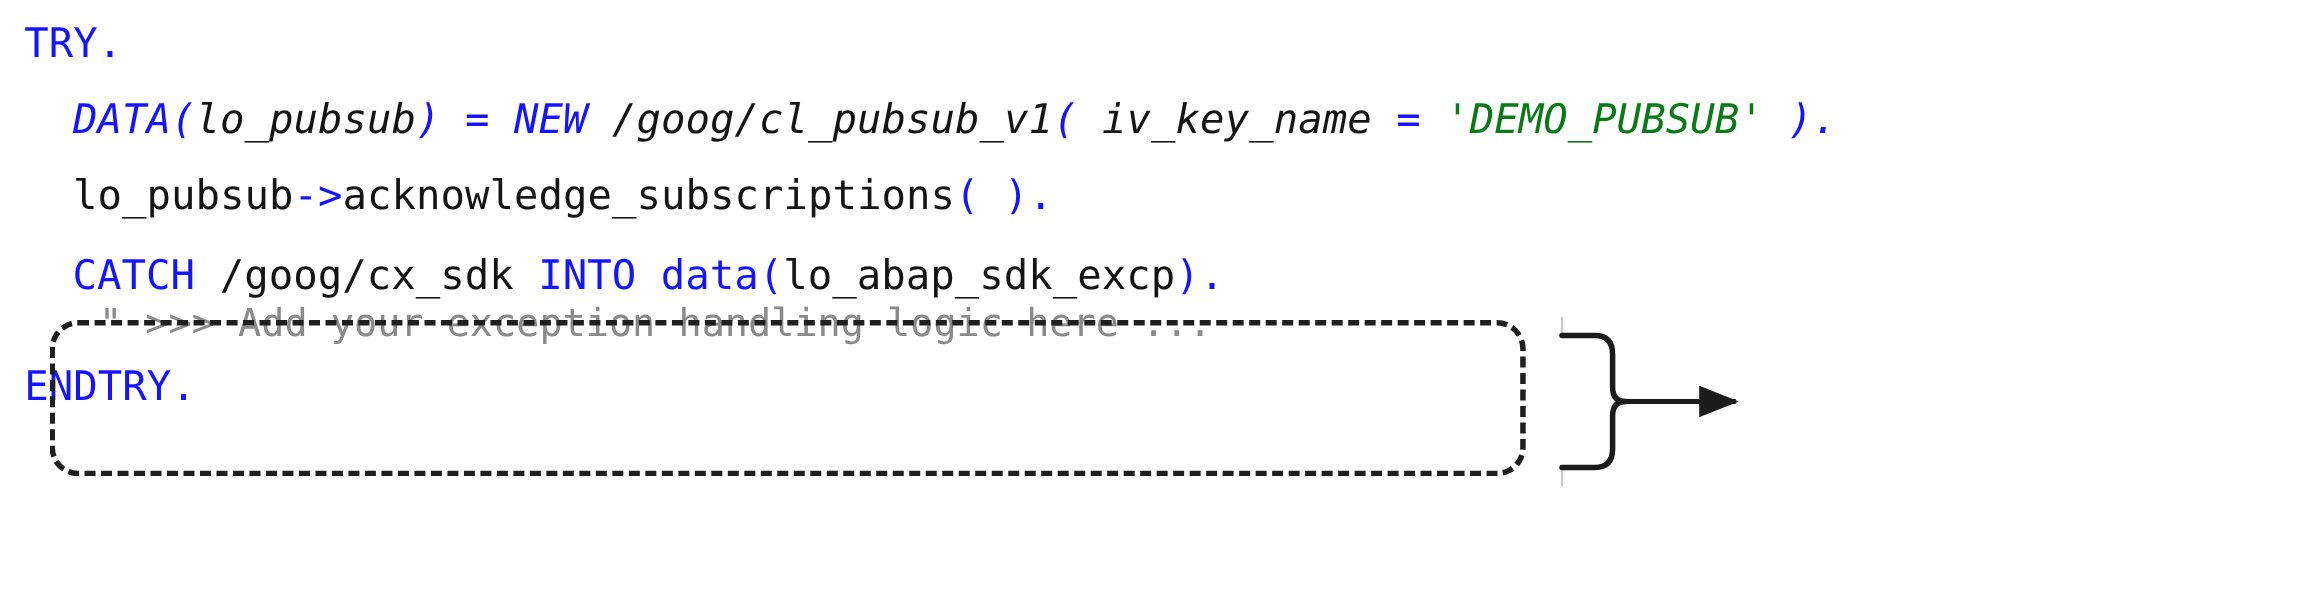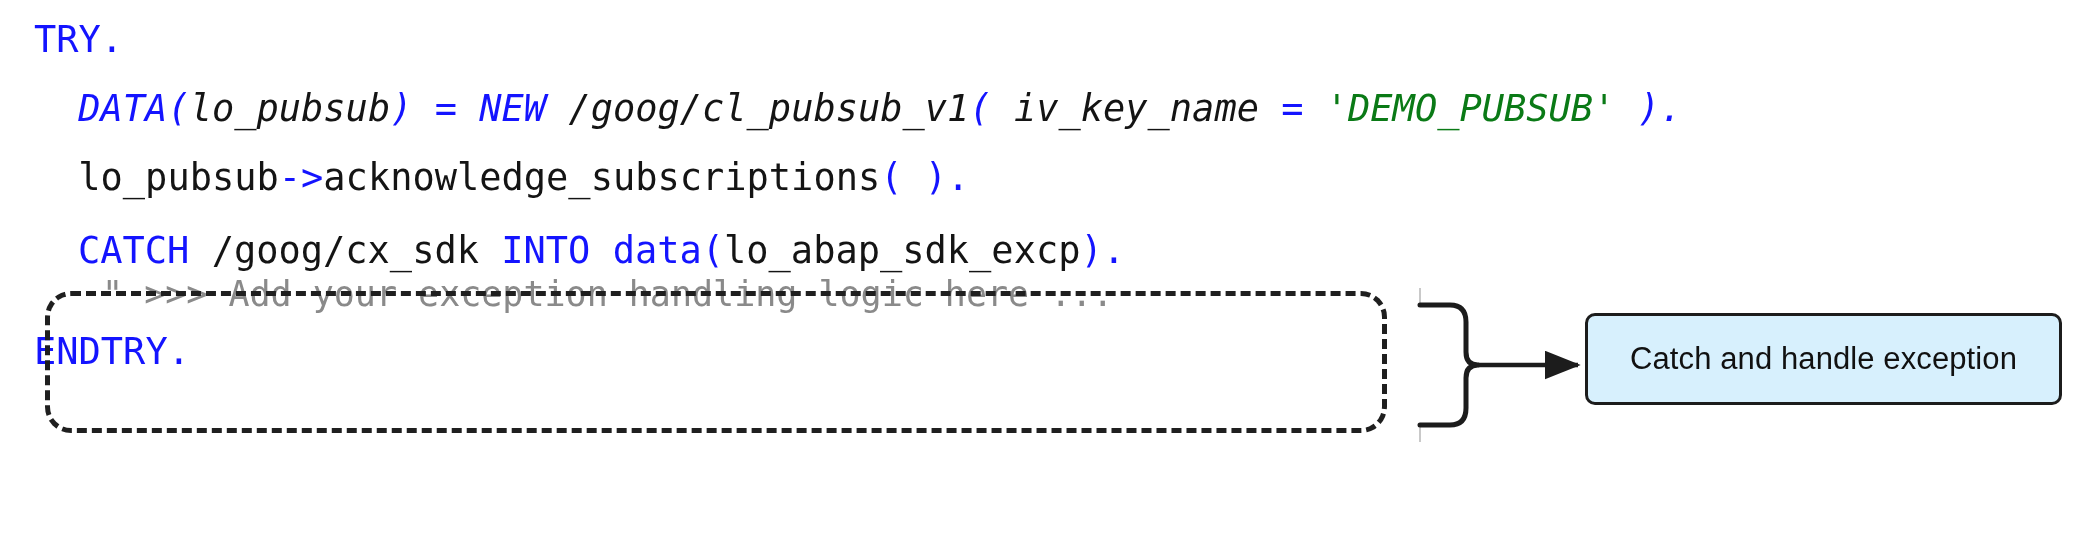--- a/index.html
+++ b/index.html
@@ -20,21 +20,21 @@
     position: absolute;
     left: 0; top: 0;
     width: 2096px;
     height: 552px;
     background: #ffffff;
   }
 
   
   .code-area {
     position: absolute;
-    left: 16px;
+    left: 4px;
     top: 0;
     width: 1500px;
     height: 552px;
   }
 
   .code-line {
     position: absolute;
     white-space: pre;
     font-family: "DejaVu Sans Mono", "Liberation Mono", monospace;
     font-size: 37px;
@@ -124,17 +124,14 @@
     </defs>
 
     <path d="M22,8 L22,24" stroke="#c9c9c9" stroke-width="2" fill="none"></path>
     <path d="M22,146 L22,162" stroke="#c9c9c9" stroke-width="2" fill="none"></path>
 
     <path d="M22,25 L52,25 Q68,25 68,42 L68,72 Q68,85 80,85 Q68,85 68,98 L68,128 Q68,145 52,145 L22,145" stroke="#1c1c1c" stroke-width="5" fill="none" stroke-linecap="round" stroke-linejoin="round"></path>
 
     <line x1="80" y1="85" x2="180" y2="85" stroke="#1c1c1c" stroke-width="4.5" marker-end="url(#arrowhead)"></line>
   </svg>
 
-  <div id="callout">
-    <span id="callout-label">Catch and handle exception</span>
-  </div>
 
 </div>
 
 </body></html>

